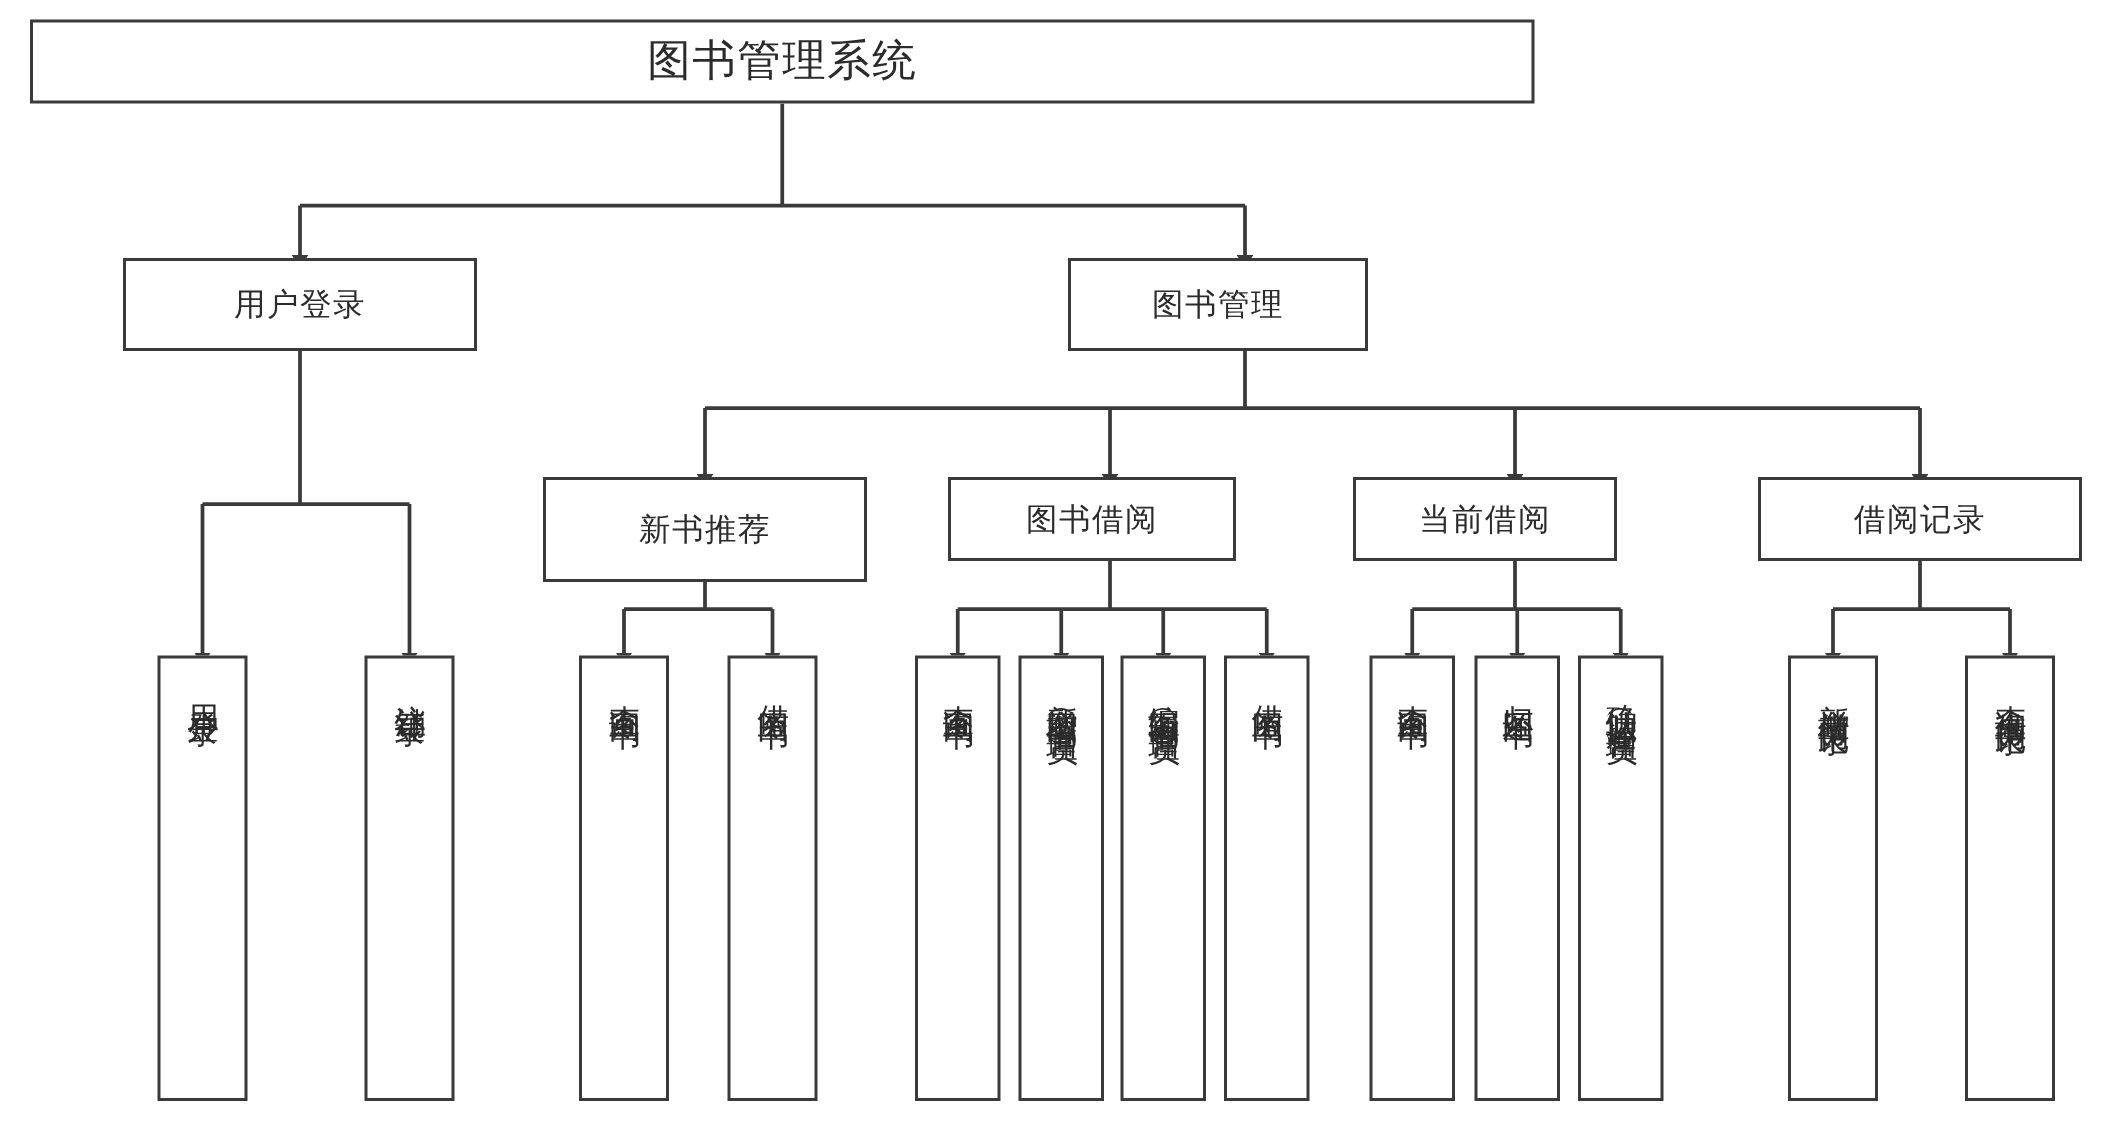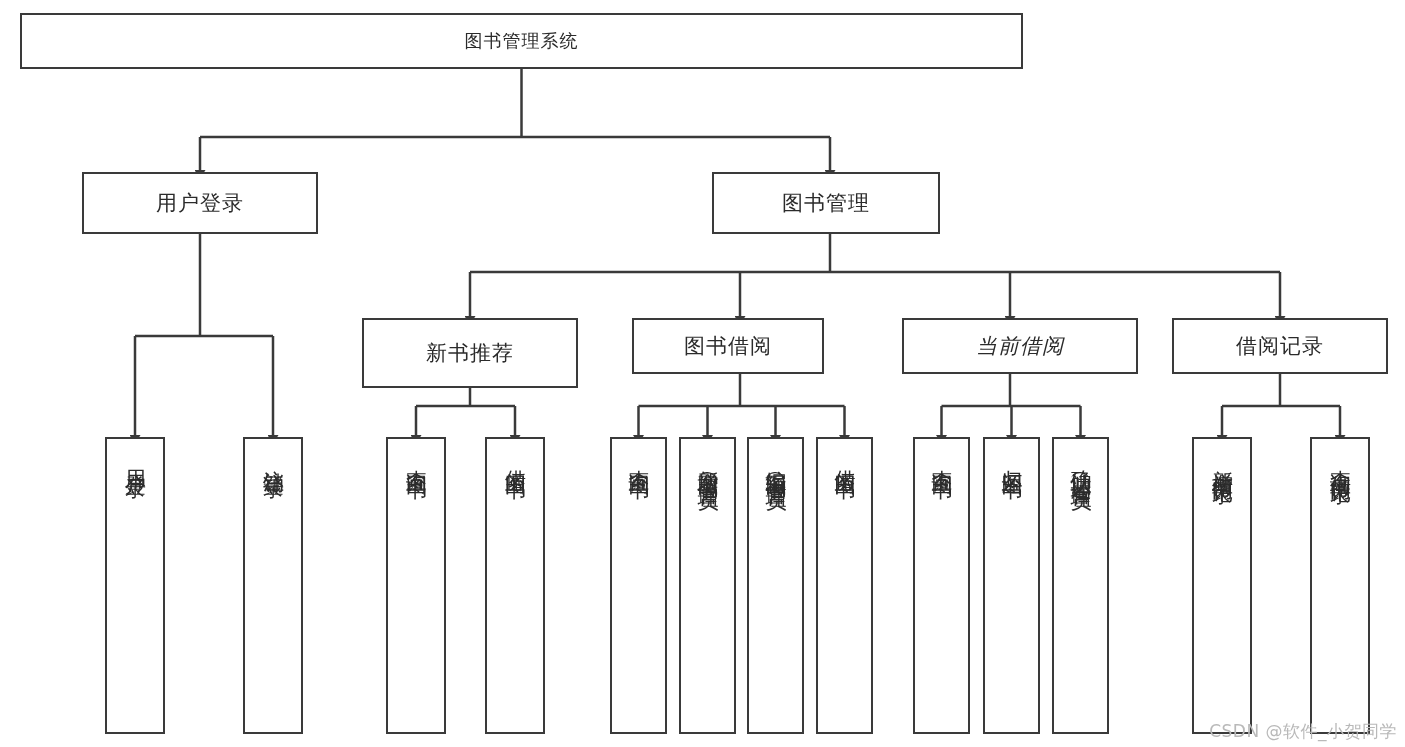--- a/index.html
+++ b/index.html
@@ -34,21 +34,21 @@
     align-items: center;
     justify-content: center;
     color: #2b2b2b;
   }
   .node.h {
     
     font-size: 21px;
     letter-spacing: 1px;
   }
   .node.root {
-    font-size: 18px;
+    font-size: 29px;
   }
   .node.v {
     
     font-size: 21px;
     align-items: flex-start;
     justify-content: center;
     padding-top: 14px;
   }
   .vtext {
     writing-mode: vertical-rl;
@@ -115,30 +115,30 @@
       </g>
   </svg>
 
   <div id="nodes-layer">
       <div class="node h root" style="left: 20px; top: 13px; width: 1003px; height: 56px;">
         <span>图书管理系统</span>
       </div>
       <div class="node h" style="left: 82px; top: 172px; width: 236px; height: 62px;">
         <span>用户登录</span>
       </div>
-      <div class="node h" style="left: 712px; top: 172px; width: 228px; height: 62px;">
+      <div class="node h" style="left: 712px; top: 172px; width: 200px; height: 62px;">
         <span>图书管理</span>
       </div>
       <div class="node h" style="left: 362px; top: 318px; width: 216px; height: 70px;">
         <span>新书推荐</span>
       </div>
       <div class="node h" style="left: 632px; top: 318px; width: 192px; height: 56px;">
         <span>图书借阅</span>
       </div>
-      <div class="node h" style="left: 902px; top: 318px; width: 236px; height: 56px; font-style: italic;">
+      <div class="node h" style="left: 902px; top: 318px; width: 176px; height: 56px;">
         <span>当前借阅</span>
       </div>
       <div class="node h" style="left: 1172px; top: 318px; width: 216px; height: 56px;">
         <span>借阅记录</span>
       </div>
       <div class="node v" style="left: 105px; top: 437px; width: 60px; height: 297px;">
         <span class="vtext">用户登录</span>
       </div>
       <div class="node v" style="left: 243px; top: 437px; width: 60px; height: 297px;">
         <span class="vtext">注销登录</span>
@@ -171,14 +171,13 @@
         <span class="vtext">确认归还（管理员）</span>
       </div>
       <div class="node v" style="left: 1192px; top: 437px; width: 60px; height: 297px;">
         <span class="vtext">新增借阅记录</span>
       </div>
       <div class="node v" style="left: 1310px; top: 437px; width: 60px; height: 297px;">
         <span class="vtext">查询借阅记录</span>
       </div>
     </div>
 
-  <div class="watermark">CSDN @软件_小贺同学</div>
 </div>
 
 </body></html>

